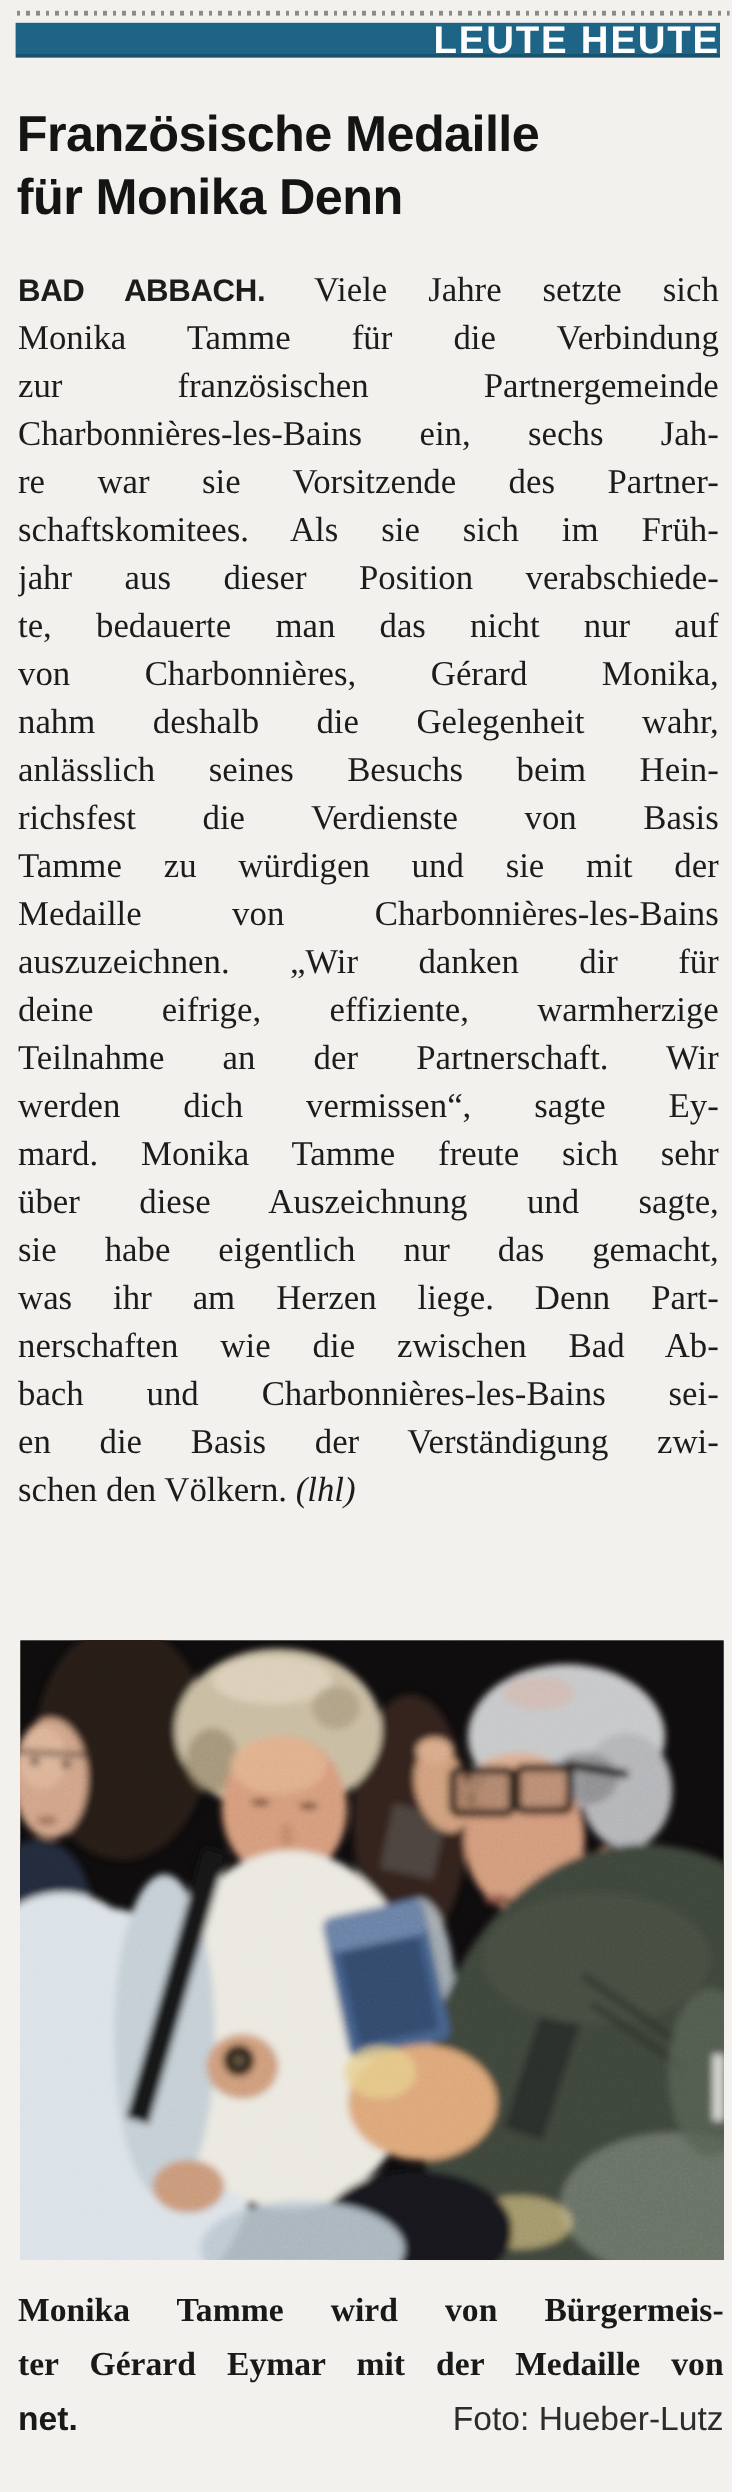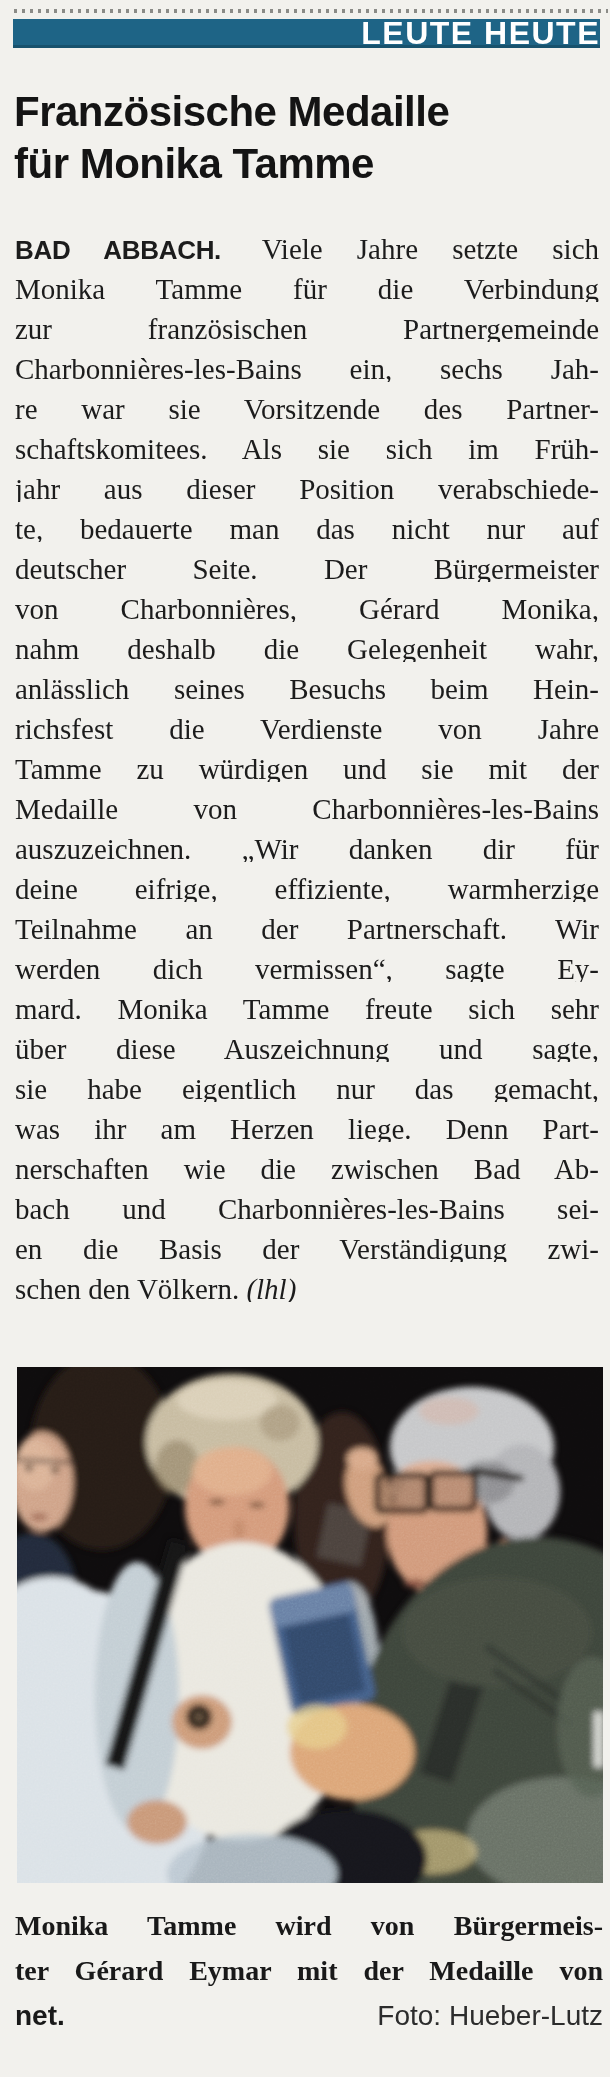--- a/index.html
+++ b/index.html
@@ -21,21 +21,21 @@
     font-family:"Liberation Sans",sans-serif;font-weight:700;
     font-size:32px;letter-spacing:1.5px;color:#ffffff;
   }
   .headline{
     position:absolute;top:86px;left:14px;width:586px;
     font-family:Liberation Sans, sans-serif;font-weight:700;
     font-size:42px;line-height:52px;letter-spacing:-0.5px;color:#141414;
   }
   .body{position:absolute;top:222px;left:15px;width:584px;}
   .bline{
-    font-size:29px;line-height:54px;height:40px;overflow:hidden;
+    font-size:29px;line-height:40px;height:40px;overflow:hidden;
     text-align:justify;text-align-last:justify;white-space:nowrap0;
   }
   .bline.last{text-align-last:left;}
   .leadin{
     font-family:"Liberation Sans",sans-serif;font-weight:700;
     font-size:26px;letter-spacing:-0.3px;margin-right:7px;
   }
   .byline{font-style:italic;}
   .photo{
     position:absolute;top:1367px;left:17px;width:586px;height:516px;
@@ -57,37 +57,36 @@
 <div class="page">
 
   <div class="toprule"></div>
 
   <div class="kicker">
     <span>LEUTE HEUTE</span>
   </div>
 
   <h1 class="headline" style="margin:0">
     <div>Französische Medaille</div>
-    <div>für Monika Tamme</div>
+    <div>für Monika Denn</div>
   </h1>
 
   <div class="body">
     <div class="bline"><span class="leadin">BAD ABBACH.</span><span> Viele Jahre setzte sich</span></div>
     <div class="bline">Monika Tamme für die Verbindung</div>
     <div class="bline">zur französischen Partnergemeinde</div>
     <div class="bline">Charbonnières-les-Bains ein, sechs Jah-</div>
     <div class="bline">re war sie Vorsitzende des Partner-</div>
     <div class="bline">schaftskomitees. Als sie sich im Früh-</div>
     <div class="bline">jahr aus dieser Position verabschiede-</div>
     <div class="bline">te, bedauerte man das nicht nur auf</div>
-    <div class="bline">deutscher Seite. Der Bürgermeister</div>
     <div class="bline">von Charbonnières, Gérard Monika,</div>
     <div class="bline">nahm deshalb die Gelegenheit wahr,</div>
     <div class="bline">anlässlich seines Besuchs beim Hein-</div>
-    <div class="bline">richsfest die Verdienste von Jahre</div>
+    <div class="bline">richsfest die Verdienste von Basis</div>
     <div class="bline">Tamme zu würdigen und sie mit der</div>
     <div class="bline">Medaille von Charbonnières-les-Bains</div>
     <div class="bline">auszuzeichnen. „Wir danken dir für</div>
     <div class="bline">deine eifrige, effiziente, warmherzige</div>
     <div class="bline">Teilnahme an der Partnerschaft. Wir</div>
     <div class="bline">werden dich vermissen“, sagte Ey-</div>
     <div class="bline">mard. Monika Tamme freute sich sehr</div>
     <div class="bline">über diese Auszeichnung und sagte,</div>
     <div class="bline">sie habe eigentlich nur das gemacht,</div>
     <div class="bline">was ihr am Herzen liege. Denn Part-</div>

